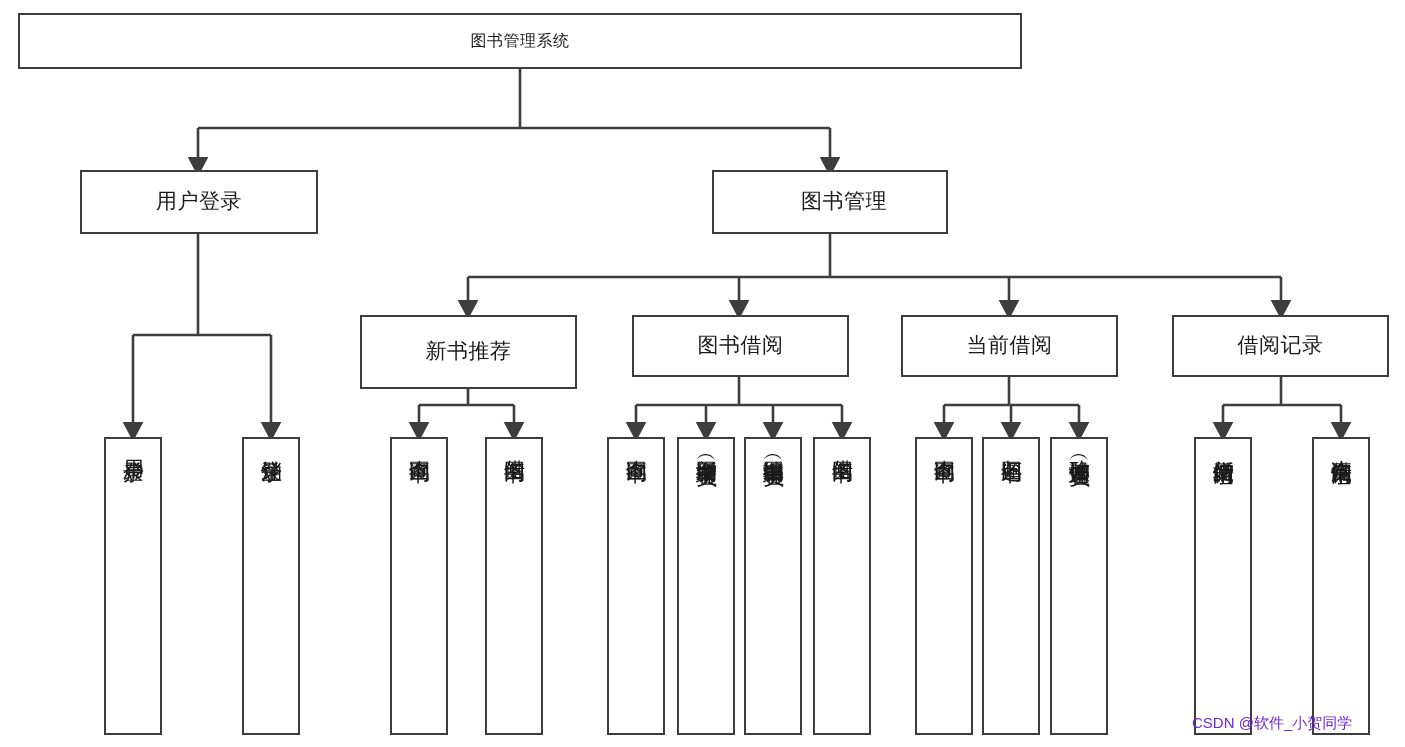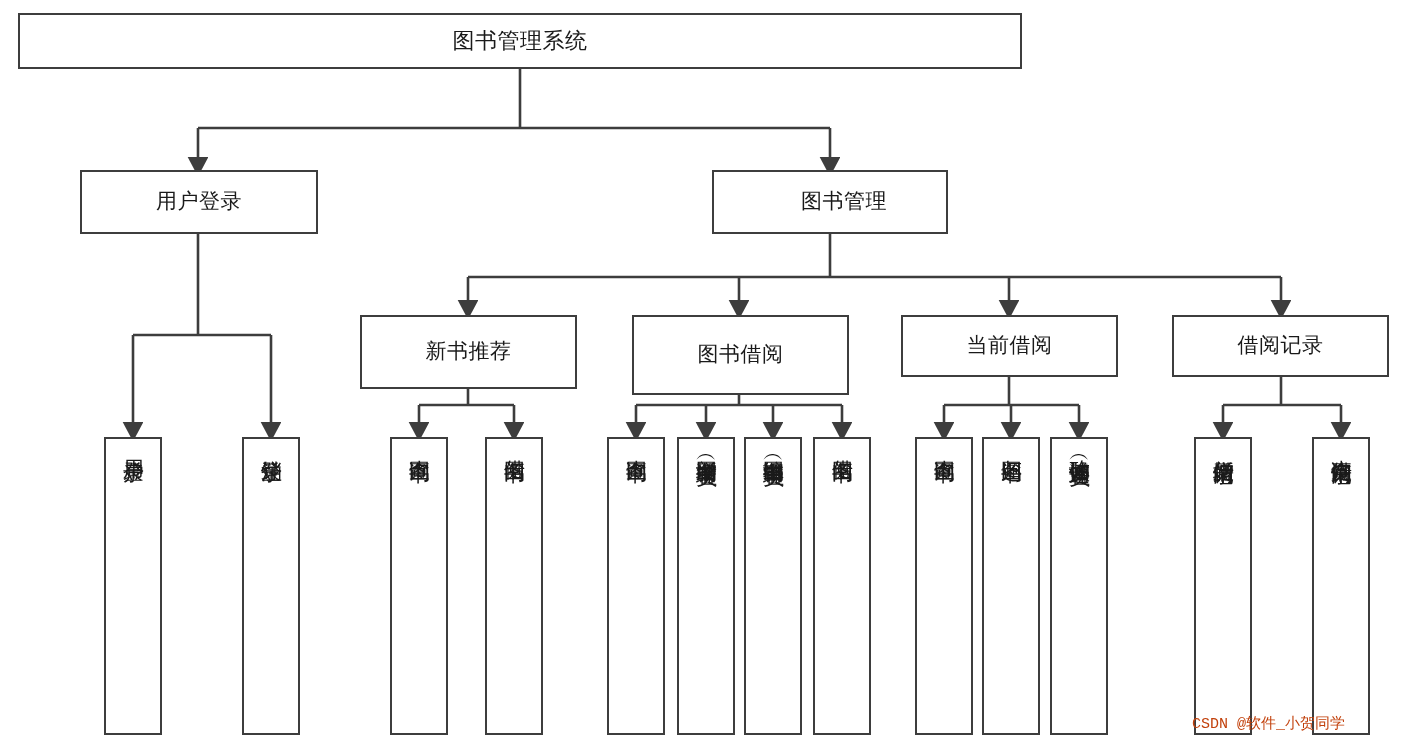--- a/index.html
+++ b/index.html
@@ -40,44 +40,44 @@
     text-align: center;
     line-height: 1.12;
     letter-spacing: 0.5px;
   }
   
   .node.h .node-label {
     writing-mode: horizontal-tb;
     font-size: 21px;
   }
   .node.root .node-label {
-    font-size: 22px;
+    font-size: 16px;
   }
   
   .node.v {
     align-items: flex-start;
     padding-top: 4px;
   }
   .node.v .node-label {
     writing-mode: vertical-rl;
     text-orientation: upright;
     font-size: 21px;
     line-height: 1.18;
     letter-spacing: 1px;
     max-height: 292px;
   }
   .watermark {
     position: absolute;
     left: 1192px;
     top: 714px;
     font-size: 15px;
-    color: #c2410c;
+    color: #6d28d9;
     white-space: nowrap;
     z-index: 3;
-    font-family: Liberation Mono, monospace;
+    font-family: Liberation Sans, sans-serif;
   }
 </style>
 </head>
 <body>
 
 <div id="canvas">
 
   <svg id="edges" viewBox="0 0 1405 747" xmlns="http://www.w3.org/2000/svg">
     <defs>
       <marker id="arrow" markerWidth="12" markerHeight="12" refX="1.2" refY="4" orient="auto" markerUnits="strokeWidth">
@@ -137,21 +137,21 @@
   </div>
 
   <div class="node h" style="left:712px; top:170px; width:236px; height:64px;padding-left:28px;">
     <span class="node-label">图书管理</span>
   </div>
 
   <div class="node h" style="left:360px; top:315px; width:217px; height:74px;">
     <span class="node-label">新书推荐</span>
   </div>
 
-  <div class="node h" style="left:632px; top:315px; width:217px; height:80px;">
+  <div class="node h" style="left:632px; top:315px; width:217px; height:62px;">
     <span class="node-label">图书借阅</span>
   </div>
 
   <div class="node h" style="left:901px; top:315px; width:217px; height:62px;">
     <span class="node-label">当前借阅</span>
   </div>
 
   <div class="node h" style="left:1172px; top:315px; width:217px; height:62px;">
     <span class="node-label">借阅记录</span>
   </div>

